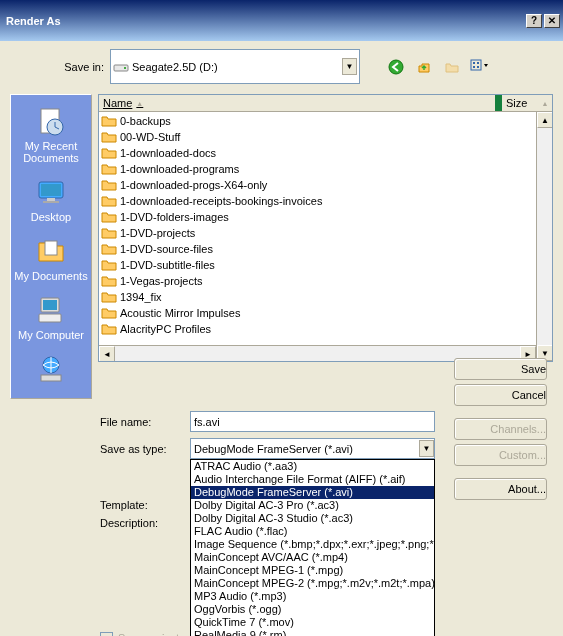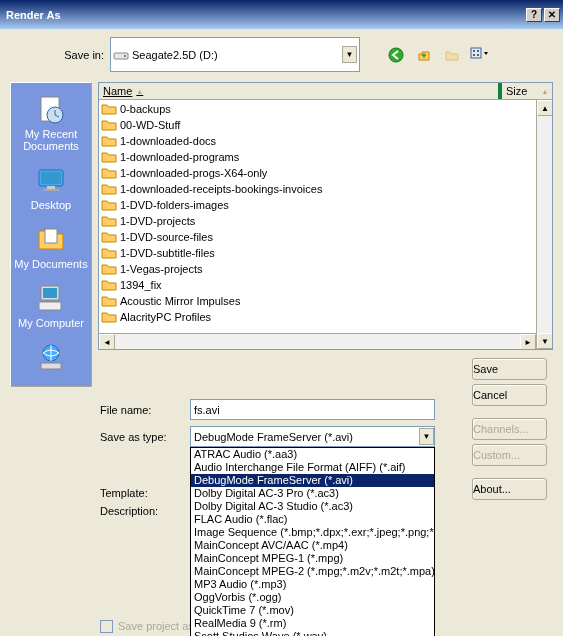--- a/index.html
+++ b/index.html
@@ -1,18 +1,18 @@
 <!DOCTYPE html>
 <html><head>
 <meta charset="utf-8">
 <style>
   * { box-sizing: border-box; font-family: Tahoma, sans-serif; font-size: 11px; }
   body { margin: 0; background: #ece9d8; width: 563px; height: 636px; overflow: hidden; }
   
-  .titlebar { height: 29px; background: linear-gradient(#0a246a, #a6caf0); color: #fff; display: flex; align-items: center; padding: 0 3px 0 6px; font-weight: bold; font-size: 12px; }
+  .titlebar { height: 41px; background: linear-gradient(#0a246a, #a6caf0); color: #fff; display: flex; align-items: center; padding: 0 3px 0 6px; font-weight: bold; font-size: 12px; }
   .titlebar-text { flex: 1; }
   .titlebar-btn { width: 16px; height: 14px; background: #d4d0c8; border: 1px solid #fff; border-right-color:#404040; border-bottom-color:#404040; margin-left: 2px; display:flex; align-items:center; justify-content:center; color:#000; font-weight:bold; font-size:10px; cursor:pointer; }
   
   .dialog-body { padding: 8px 10px; }
   
   .save-in-row { display: flex; align-items: center; gap: 6px; margin-bottom: 10px; padding-left: 44px; }
   .save-in-label { width: 50px; text-align: right; }
   .save-in-combo { flex: 1; height: 35px; background: #fff; border: 1px solid #7f9db9; display: flex; align-items: center; padding: 0 2px; max-width: 250px; }
   .save-in-combo .drive-icon { width:16px; height:16px; display:inline-flex; align-items:center; justify-content:center; margin-right:3px; }
   .save-in-combo .txt { flex: 1; }
@@ -22,21 +22,21 @@
   .tb-icon.disabled { opacity:0.4; cursor:default;}
   
   .middle-row { display: flex; gap: 6px; }
   
   .places-bar { width: 82px; background: #7a96df; border: 1px solid #fff; border-right-color:#aca899; border-bottom-color:#aca899; padding: 4px 0; }
   .place-item { text-align: center; color: #fff; padding: 6px 2px; cursor: pointer; font-size:10px; }
   .place-item .place-icon-box { width:32px; height:32px; margin:0 auto 3px; display:flex; align-items:center; justify-content:center; }
   
   .file-list { flex: 1; background: #fff; border: 1px solid #7f9db9; height: 268px; display:flex; flex-direction:column; overflow:hidden; }
   .list-header { display:flex; background:#ece9d8; border-bottom:1px solid #aca899; height:17px; }
-  .list-col-name { flex:1; border-right:4px solid #15803d; padding:1px 4px; display:flex; align-items:center; gap:4px;text-decoration:underline;}
+  .list-col-name { flex:1; border-right:7px solid #15803d; padding:1px 4px; display:flex; align-items:center; gap:4px;text-decoration:underline;}
   .list-col-size { width:50px; padding:1px 4px; text-align:right; display:flex; align-items:center; justify-content:flex-start; gap:14px;}
   .sort-arrow { font-size:7px; color:#aca899;}
   .list-body { flex:1; overflow:hidden; padding:1px 0; }
   .file-row { display:flex; align-items:center; height:16px; padding:0 2px; gap:3px;}
   .folder-icon { width:16px; height:12px; display:inline-block;}
   .list-scrollbar-x { height:16px; background:#ece9d8; border-top:1px solid #aca899; display:flex; }
   .sb-btn { width:16px; height:16px; background:#ece9d8; border:1px solid #fff; border-right-color:#aca899; border-bottom-color:#aca899; display:flex; align-items:center; justify-content:center; font-size:8px;}
   .sb-track { flex:1; background:#f0f0f0;}
   .list-scrollbar-y { width:16px; background:#ece9d8; border-left:1px solid #aca899; display:flex; flex-direction:column;}
   .list-inner { display:flex; flex:1; overflow:hidden;}
@@ -48,21 +48,21 @@
   .form-input { width: 245px; height:21px; background:#fff; border:1px solid #7f9db9; padding:0 3px; display:flex; align-items:center;}
   .form-combo { width: 245px; height:21px; background:#fff; border:1px solid #7f9db9; display:flex; align-items:center; padding:0 0 0 3px;}
   .form-combo .txt { flex:1; }
   .form-combo .drop-btn { width:15px; height:17px; background:#ece9d8; border:1px solid #aca899; display:flex; align-items:center; justify-content:center; font-size:8px;}
   
   .dropdown-list { position:absolute; left:90px; top:21px; width:245px; background:#fff; border:1px solid #000; z-index:10; max-height:240px; overflow:hidden;}
   .dropdown-item { padding:0 3px; height:13px; line-height:13px; white-space:nowrap; overflow:hidden;}
   .dropdown-item.selected { background:#0a246a; color:#fff;}
   
   .right-buttons { position:absolute; right:16px; top:358px; display:flex; flex-direction:column; gap:4px;}
-  .dlg-button { width:75px; height:22px; background:#ece9d8; border:1px solid #aca899; border-radius:3px; display:flex; align-items:center; justify-content:flex-start; cursor:pointer; box-shadow: inset 1px 1px #fff;}
+  .dlg-button { width:93px; height:22px; background:#ece9d8; border:1px solid #aca899; border-radius:3px; display:flex; align-items:center; justify-content:flex-end; cursor:pointer; box-shadow: inset 1px 1px #fff;}
   .dlg-button.gap-before { margin-top:8px;}
   
   .checkbox-section { margin-top: 100px; padding-left: 90px;}
   .checkbox-row { display:flex; align-items:center; height:18px; gap:5px;}
   .checkbox-row.disabled { color:#aca899;}
   .checkbox-box { width:13px; height:13px; background:#fff; border:1px solid #7f9db9;}
   .checkbox-row.disabled .checkbox-box { background:#ece9d8;}
   
   svg { display:block; }
 </style>

